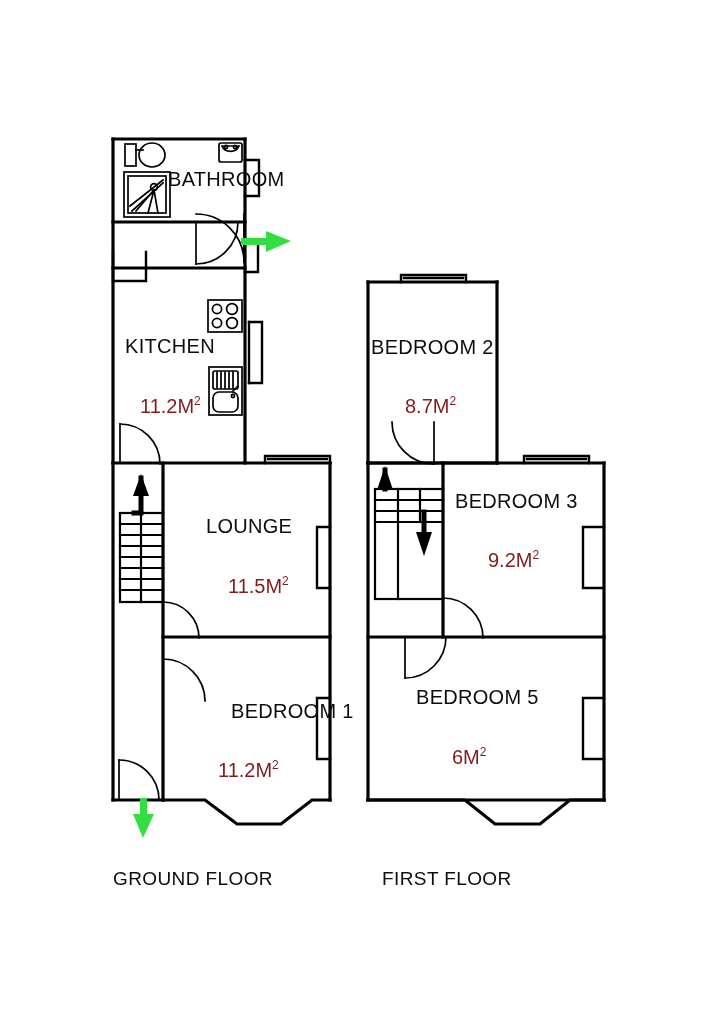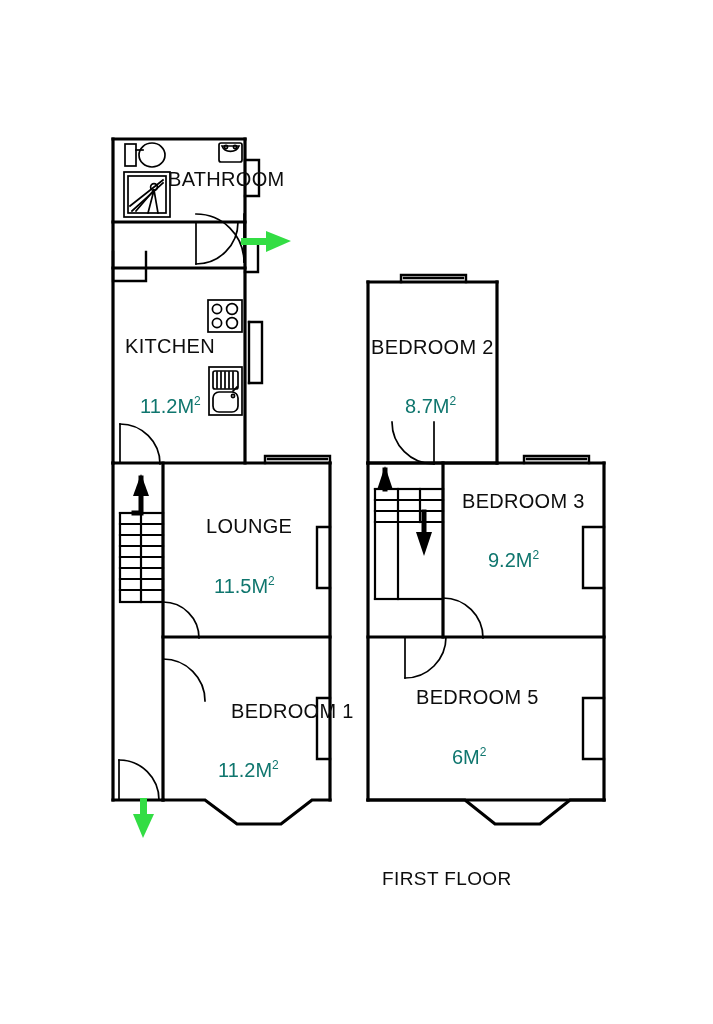--- a/index.html
+++ b/index.html
@@ -1,20 +1,20 @@
 <!DOCTYPE html>
 <html><head>
 <meta charset="utf-8">
 <style>
   html,body{margin:0;padding:0;background:#ffffff;}
   body{width:713px;height:1024px;position:relative;overflow:hidden;
        font-family:"Liberation Sans","DejaVu Sans",sans-serif;color:#000;}
   #plan{position:absolute;inset:0;}
   .lbl{position:absolute;white-space:nowrap;font-size:20px;letter-spacing:.3px;color:#0d0d0d;}
-  .area{position:absolute;white-space:nowrap;font-size:20px;color:#0f766e;}
+  .area{position:absolute;white-space:nowrap;font-size:20px;color:#7f1d1d;}
   .area sup{font-size:12px;vertical-align:super;}
   .floorlbl{position:absolute;white-space:nowrap;font-size:19px;letter-spacing:.4px;color:#0d0d0d;}
   svg{position:absolute;left:0;top:0;}
 </style>
 </head>
 <body>
 
 <div id="plan">
 
   <svg width="713" height="1024" viewBox="0 0 713 1024">
@@ -208,29 +208,30 @@
       </g>
     </g>
   </svg>
 
   <div class="lbl" style="left:168px;top:168px;">BATHROOM</div>
 
   <div class="lbl" style="left:125px;top:335px;">KITCHEN</div>
   <div class="area" style="left:140px;top:394px;"><span>11.2M</span><sup>2</sup></div>
 
   <div class="lbl" style="left:206px;top:515px;">LOUNGE</div>
-  <div class="area" style="left:214px;top:574px;"><span>11.5M</span><sup>2</sup></div>
+  <div class="area" style="left:228px;top:574px;"><span>11.5M</span><sup>2</sup></div>
 
   <div class="lbl" style="left:192px;top:700px;margin-left:39px;">BEDROOM 1</div>
   <div class="area" style="left:218px;top:758px;"><span>11.2M</span><sup>2</sup></div>
 
   <div class="lbl" style="left:371px;top:336px;">BEDROOM 2</div>
   <div class="area" style="left:405px;top:394px;"><span>8.7M</span><sup>2</sup></div>
 
-  <div class="lbl" style="left:455px;top:490px;margin-left:7px;">BEDROOM 3</div>
+  <div class="lbl" style="left:455px;top:490px;">BEDROOM 3</div>
   <div class="area" style="left:488px;top:548px;"><span>9.2M</span><sup>2</sup></div>
 
   <div class="lbl" style="left:416px;top:686px;">BEDROOM 5</div>
   <div class="area" style="left:452px;top:745px;"><span>6M</span><sup>2</sup></div>
 
+  <div class="floorlbl" style="left:113px;top:868px;">GROUND FLOOR</div>
   <div class="floorlbl" style="left:382px;top:868px;">FIRST FLOOR</div>
 
 </div>
 
 </body></html>

